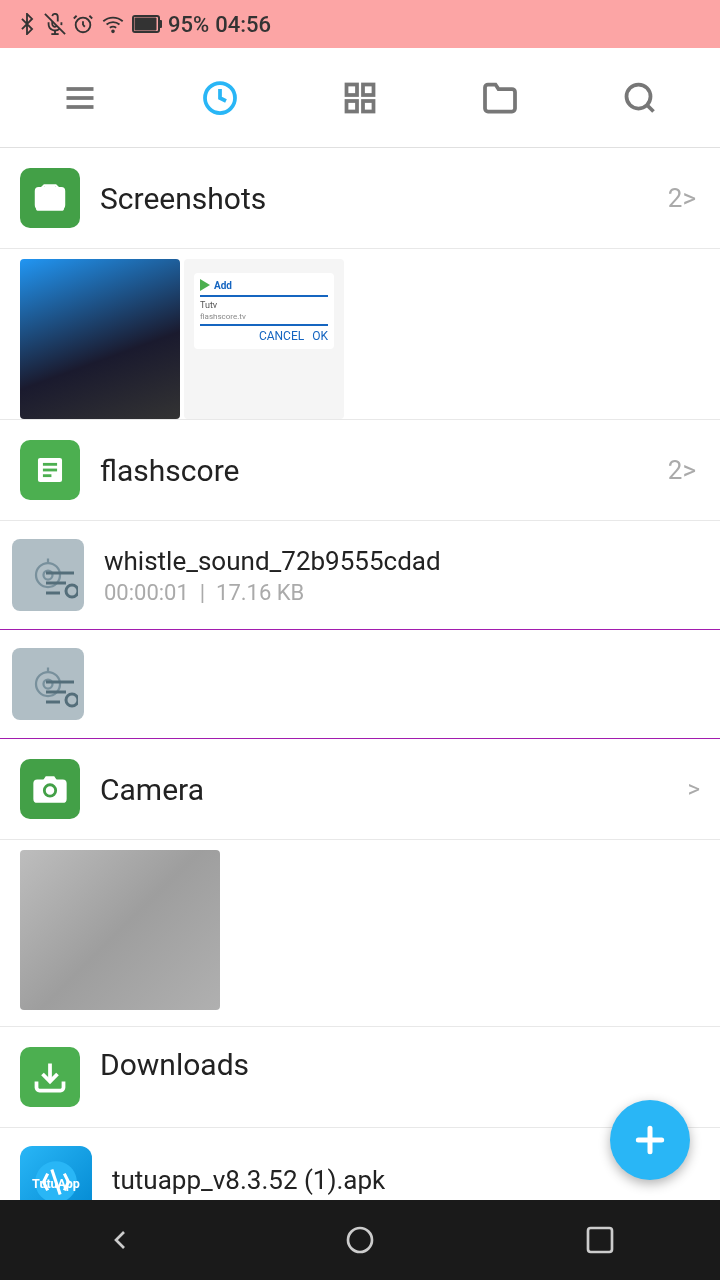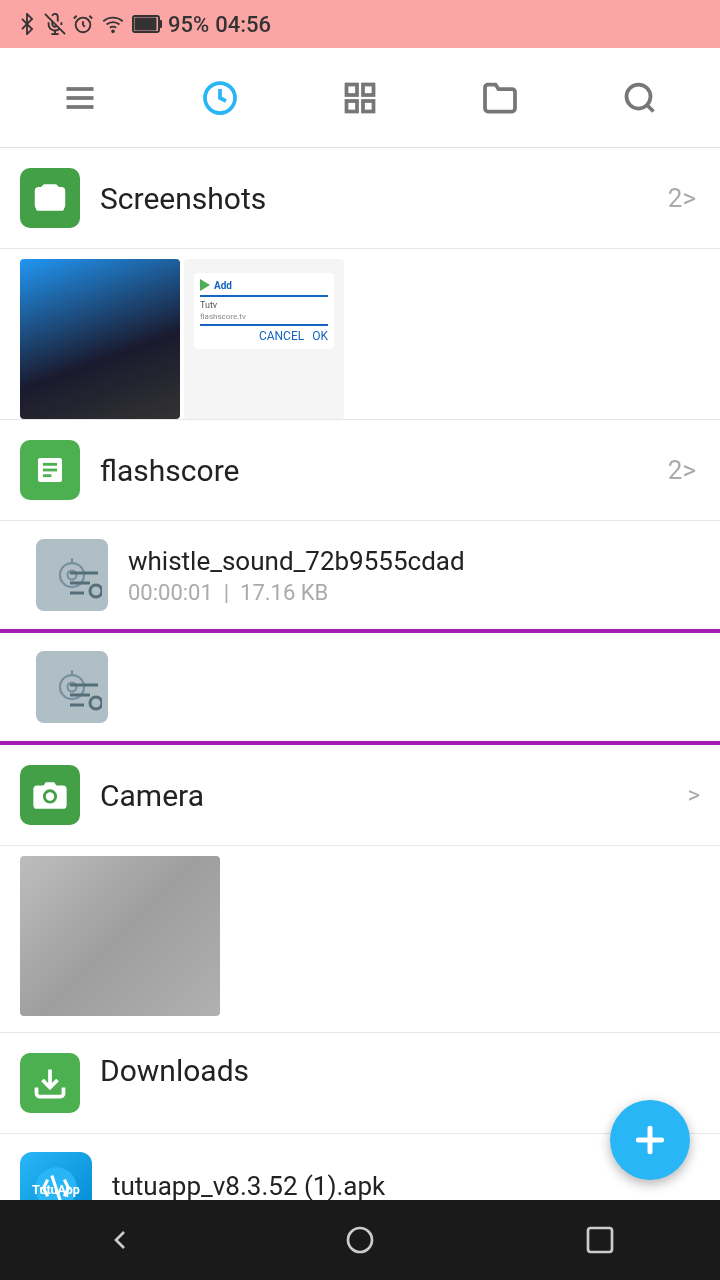--- a/index.html
+++ b/index.html
@@ -190,22 +190,22 @@
     .dialog-btn {
       font-size: 12px;
       color: #1565c0;
       text-transform: uppercase;
     }
 
     
     .file-item {
       display: flex;
       align-items: center;
-      padding: 18px 36px;
-      border-bottom: 4px solid #a21caf;
+      padding: 18px 12px;
+      border-bottom: 1px solid #a21caf;
     }
     .file-icon {
       width: 72px;
       height: 72px;
       background: #b0bec5;
       border-radius: 8px;
       display: flex;
       align-items: center;
       justify-content: center;
       margin-right: 20px;

